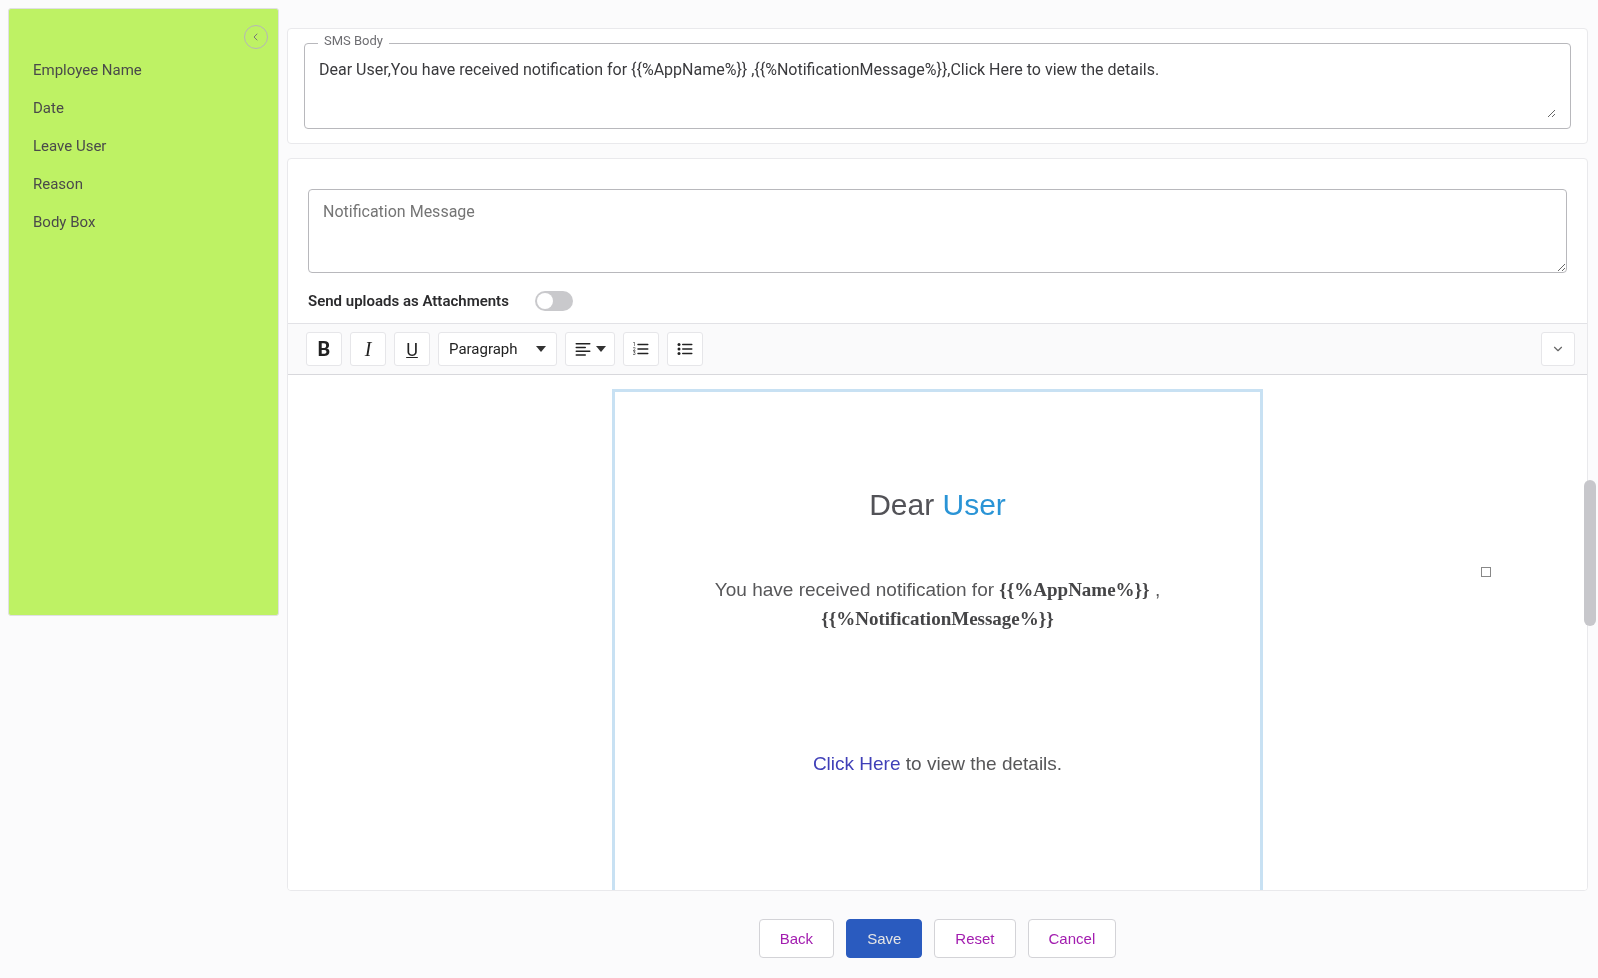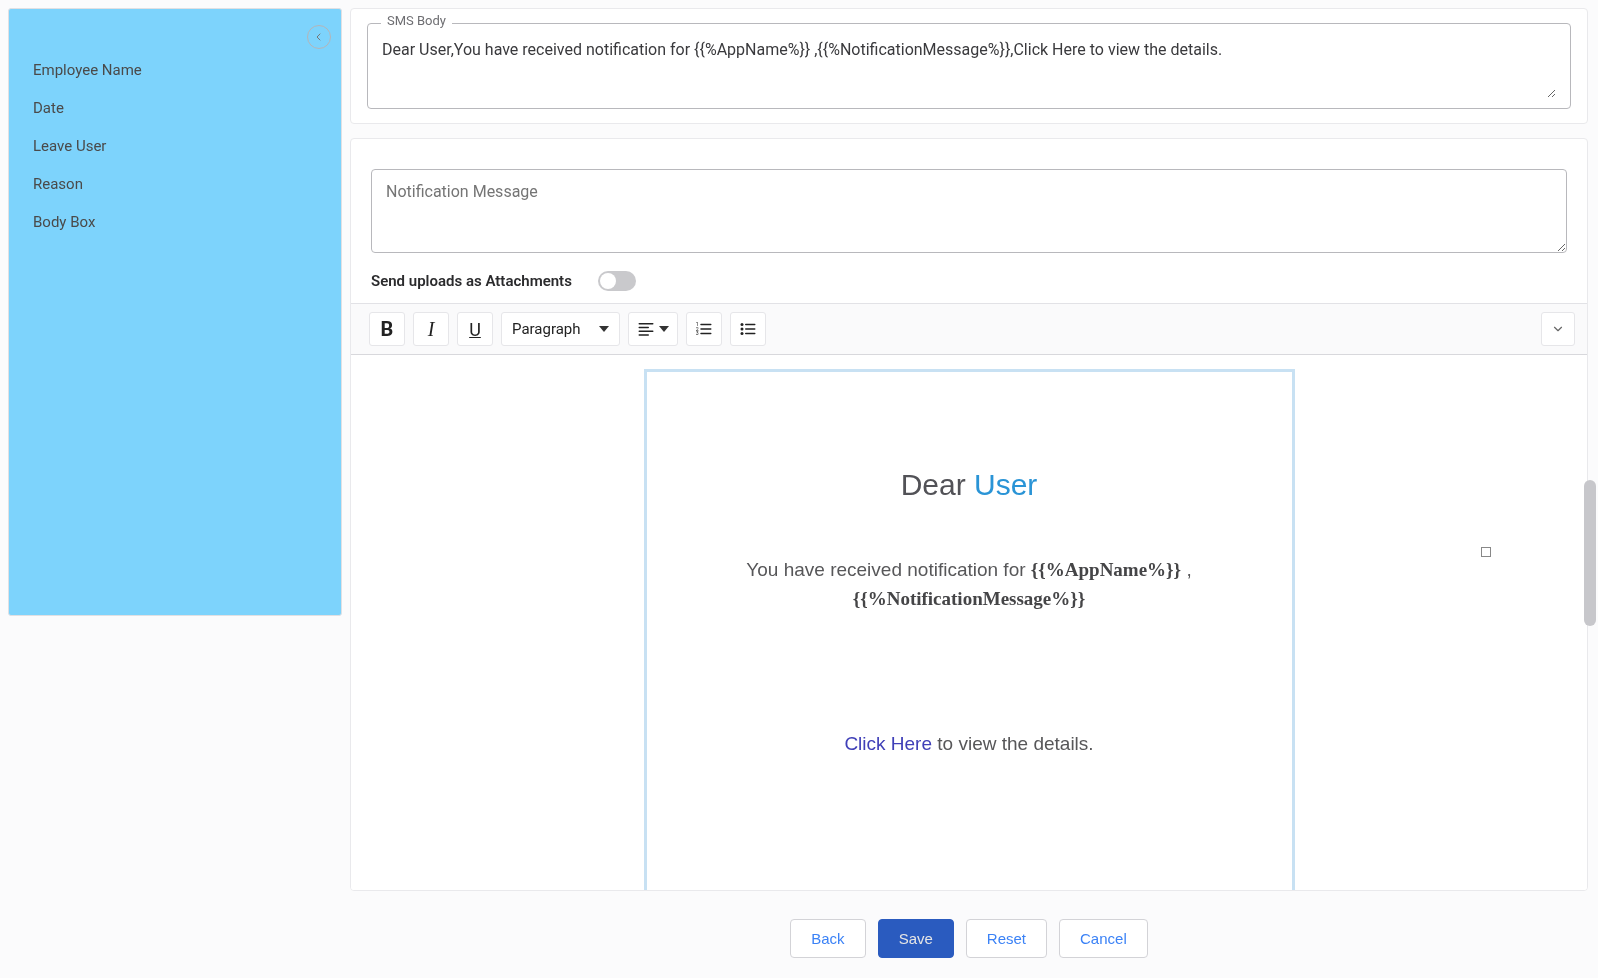--- a/index.html
+++ b/index.html
@@ -1,26 +1,26 @@
 <!DOCTYPE html>
 <html><head>
 <meta charset="utf-8">
 <style>
   * { box-sizing: border-box; margin: 0; padding: 0; }
   html, body { width: 1598px; height: 978px; font-family: -apple-system, BlinkMacSystemFont, "Segoe UI", Roboto, Arial, sans-serif; background: #fbfbfc; color: #333; overflow: hidden; }
   .layout { display: flex; height: 100%; }
-  .sidebar { width: 334px; margin: 8px; background: #7dd3fc; border: 1px solid #e0e0e3; border-radius: 3px; position: relative; height: 608px; }
+  .sidebar { width: 271px; margin: 8px; background: #bef264; border: 1px solid #e0e0e3; border-radius: 3px; position: relative; height: 608px; }
   .back-circle { position: absolute; top: 16px; right: 10px; width: 24px; height: 24px; border: 1px solid #b5b5b8; border-radius: 50%; display: flex; align-items: center; justify-content: center; cursor: pointer; color: #777; }
   .back-circle svg { width: 12px; height: 12px; }
   .sidebar-items { padding: 42px 4px 8px 4px; }
   .sidebar-item { padding: 10px 20px; font-size: 15px; color: #4a4a4a; cursor: pointer; }
   .main { flex: 1; display: flex; flex-direction: column; padding: 8px 10px 0 0; height: 100%; }
 
   .panel { background: #fff; border: 1px solid #e9e9ec; border-radius: 4px; margin-bottom: 14px; }
-  .sms-panel { padding: 14px 16px; }
+  .sms-panel { padding: 14px 16px; margin-top: 20px; }
   .fieldset-wrap { position: relative; }
   .fieldset-legend { position: absolute; top: -10px; left: 14px; background: #fff; padding: 0 6px; font-size: 13px; color: #6e6e72; }
   .sms-textarea { width: 100%; height: 86px; border: 1px solid #b8b8bc; border-radius: 4px; padding: 16px 14px 10px 14px; font-size: 16px; color: #3a3a3d; resize: both; font-family: inherit; }
   .sms-textarea-inner { resize: both; width: 100%; height: 100%; border: none; outline: none; font-size: 16px; color: #3a3a3d; font-family: inherit; }
 
   .notif-panel { padding: 0; flex: 1; display: flex; flex-direction: column; overflow: hidden; }
   .notif-top { display: flex; gap: 27px; padding: 30px 20px 10px 20px; }
   .notif-textarea { flex: 1; height: 84px; border: 1px solid #b8b8bc; border-radius: 4px; padding: 12px 14px; resize: both; font-family: inherit; font-size: 16px; color: #555; }
   .attach-row { display: flex; align-items: center; gap: 26px; padding: 8px 20px 12px 20px; font-size: 15px; font-weight: 600; color: #2b2b2d; }
   .toggle { width: 38px; height: 20px; background: #c9c9cc; border-radius: 10px; position: relative; cursor: pointer; }
@@ -41,21 +41,21 @@
   .greet-user { color:#2a94d6; }
   .body-line { font-size: 19px; color:#575759; line-height:1.5; }
   .body-line b { font-weight:700; color:#454547;font-family:Liberation Serif, serif;}
   .click-line { font-size: 19px; margin-top: 120px; color:#575759;}
   .click-link { color:#4040b8; }
   .sel-handle { position:absolute; top: 192px; right: 96px; width:10px; height:10px; background:#fff; border:1px solid #888; }
 
   .scrollbar-stub { position:absolute; right:2px; top:480px; width:12px; height:146px; background:#c7c7cb; border-radius:6px;}
 
   .footer { padding: 14px 0 20px 0; display:flex; justify-content:center; gap:12px; background:#fbfbfc; }
-  .fbtn { padding: 10px 20px; font-size: 15px; border-radius:4px; border:1px solid #d3d3d7; background:#fff; color:#3b82f6; cursor:pointer; }
+  .fbtn { padding: 10px 20px; font-size: 15px; border-radius:4px; border:1px solid #d3d3d7; background:#fff; color:#a21caf; cursor:pointer; }
   .fbtn.primary { background:#2a5bbf; border-color:#2a5bbf; color:#e5e5e5; }
 </style>
 </head>
 <body>
 
 <div class="layout">
   <aside class="sidebar">
     <div class="back-circle">
       <svg viewBox="0 0 24 24">
           <path d="M14 6l-6 6 6 6" fill="none" stroke="#777" stroke-width="2" stroke-linecap="round" stroke-linejoin="round"></path>

